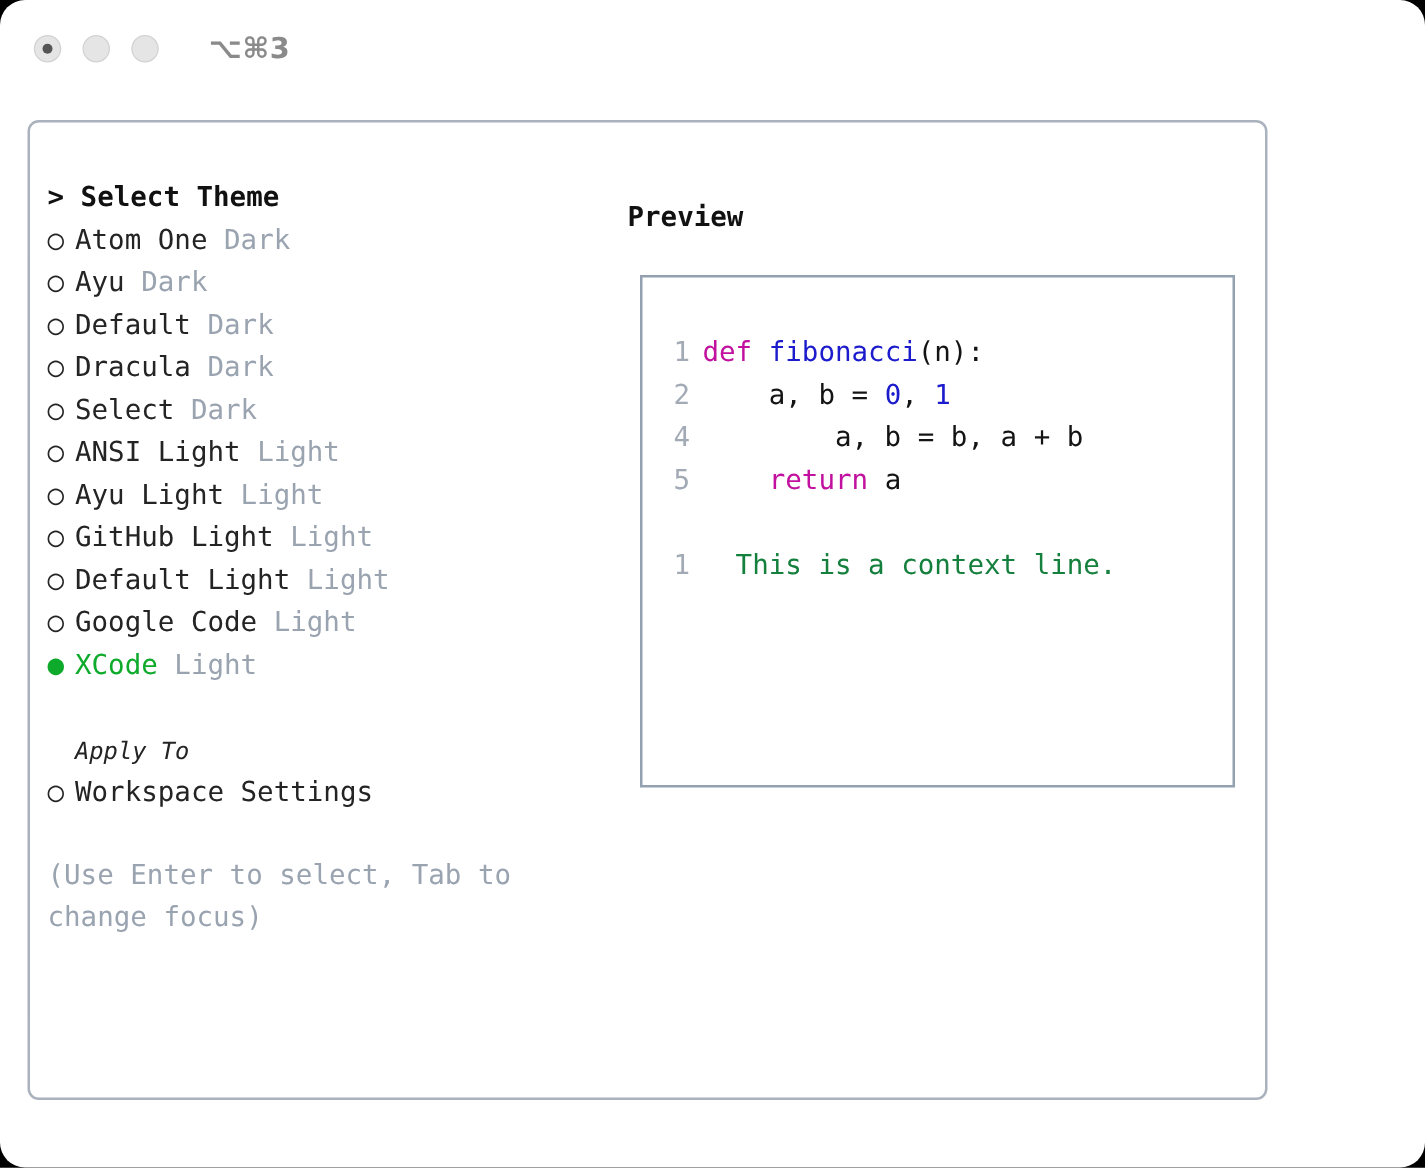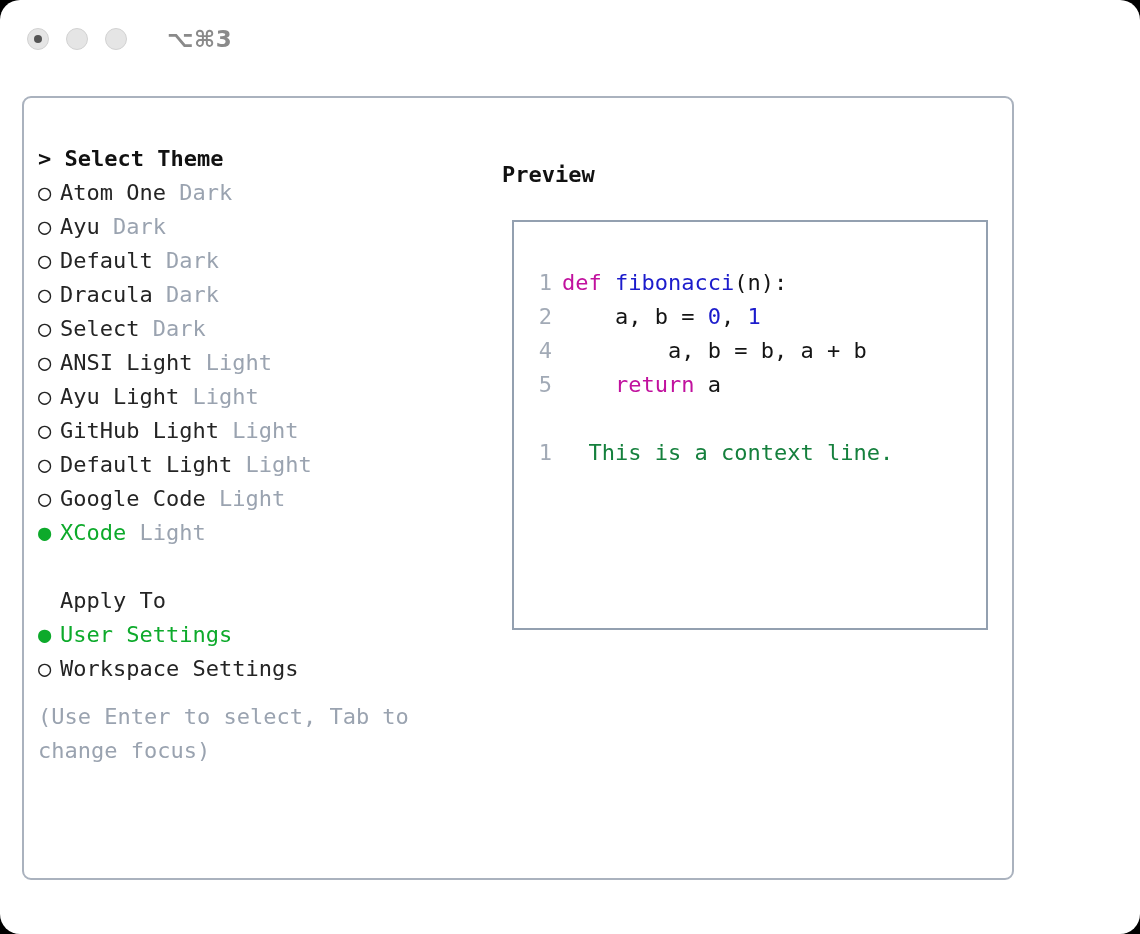--- a/index.html
+++ b/index.html
@@ -104,29 +104,30 @@
     color: #242424;
   }
   .theme-row.selected .bullet,
   .theme-row.selected .row-label { color: #0daa2b; }
   .row-label { color: #242424; }
   .row-kind  { color: #9aa3b0; }
 
   .spacer-block { height: 34px; }
 
   .section-label {
-    font-size: 22px;
+    font-size: 19px;
     line-height: 34px;
     color: #242424;
     white-space: pre;
     padding-left: 22px;
+    font-style: italic;
   }
 
   .hint {
-    margin-top: 14px;
+    margin-top: 32px;
     font-size: 22px;
     line-height: 34px;
     color: #9aa3b0;
     width: 410px;
   }
 
   
   .right-col {
     position: absolute;
     left: 478px;
@@ -199,21 +200,20 @@
           <div class="theme-row"><span class="bullet">○</span><span class="row-label">Default Light</span> <span class="row-kind">Light</span></div>
           <div class="theme-row"><span class="bullet">○</span><span class="row-label">Google Code</span> <span class="row-kind">Light</span></div>
           <div class="theme-row selected"><span class="bullet">●</span><span class="row-label">XCode</span> <span class="row-kind">Light</span></div>
         </div>
 
       <div class="spacer-block"></div>
 
       <div class="section-label">Apply To</div>
 
       <div id="apply-list">
-          <div class="theme-row selected"><span class="bullet">●</span><span class="row-label">User Settings</span></div>
           <div class="theme-row"><span class="bullet">○</span><span class="row-label">Workspace Settings</span></div>
         </div>
 
       <div class="hint">(Use Enter to select, Tab to change focus)</div>
     </div>
 
     <div class="right-col">
       <div class="col-title">Preview</div>
 
       <div class="preview-box">

